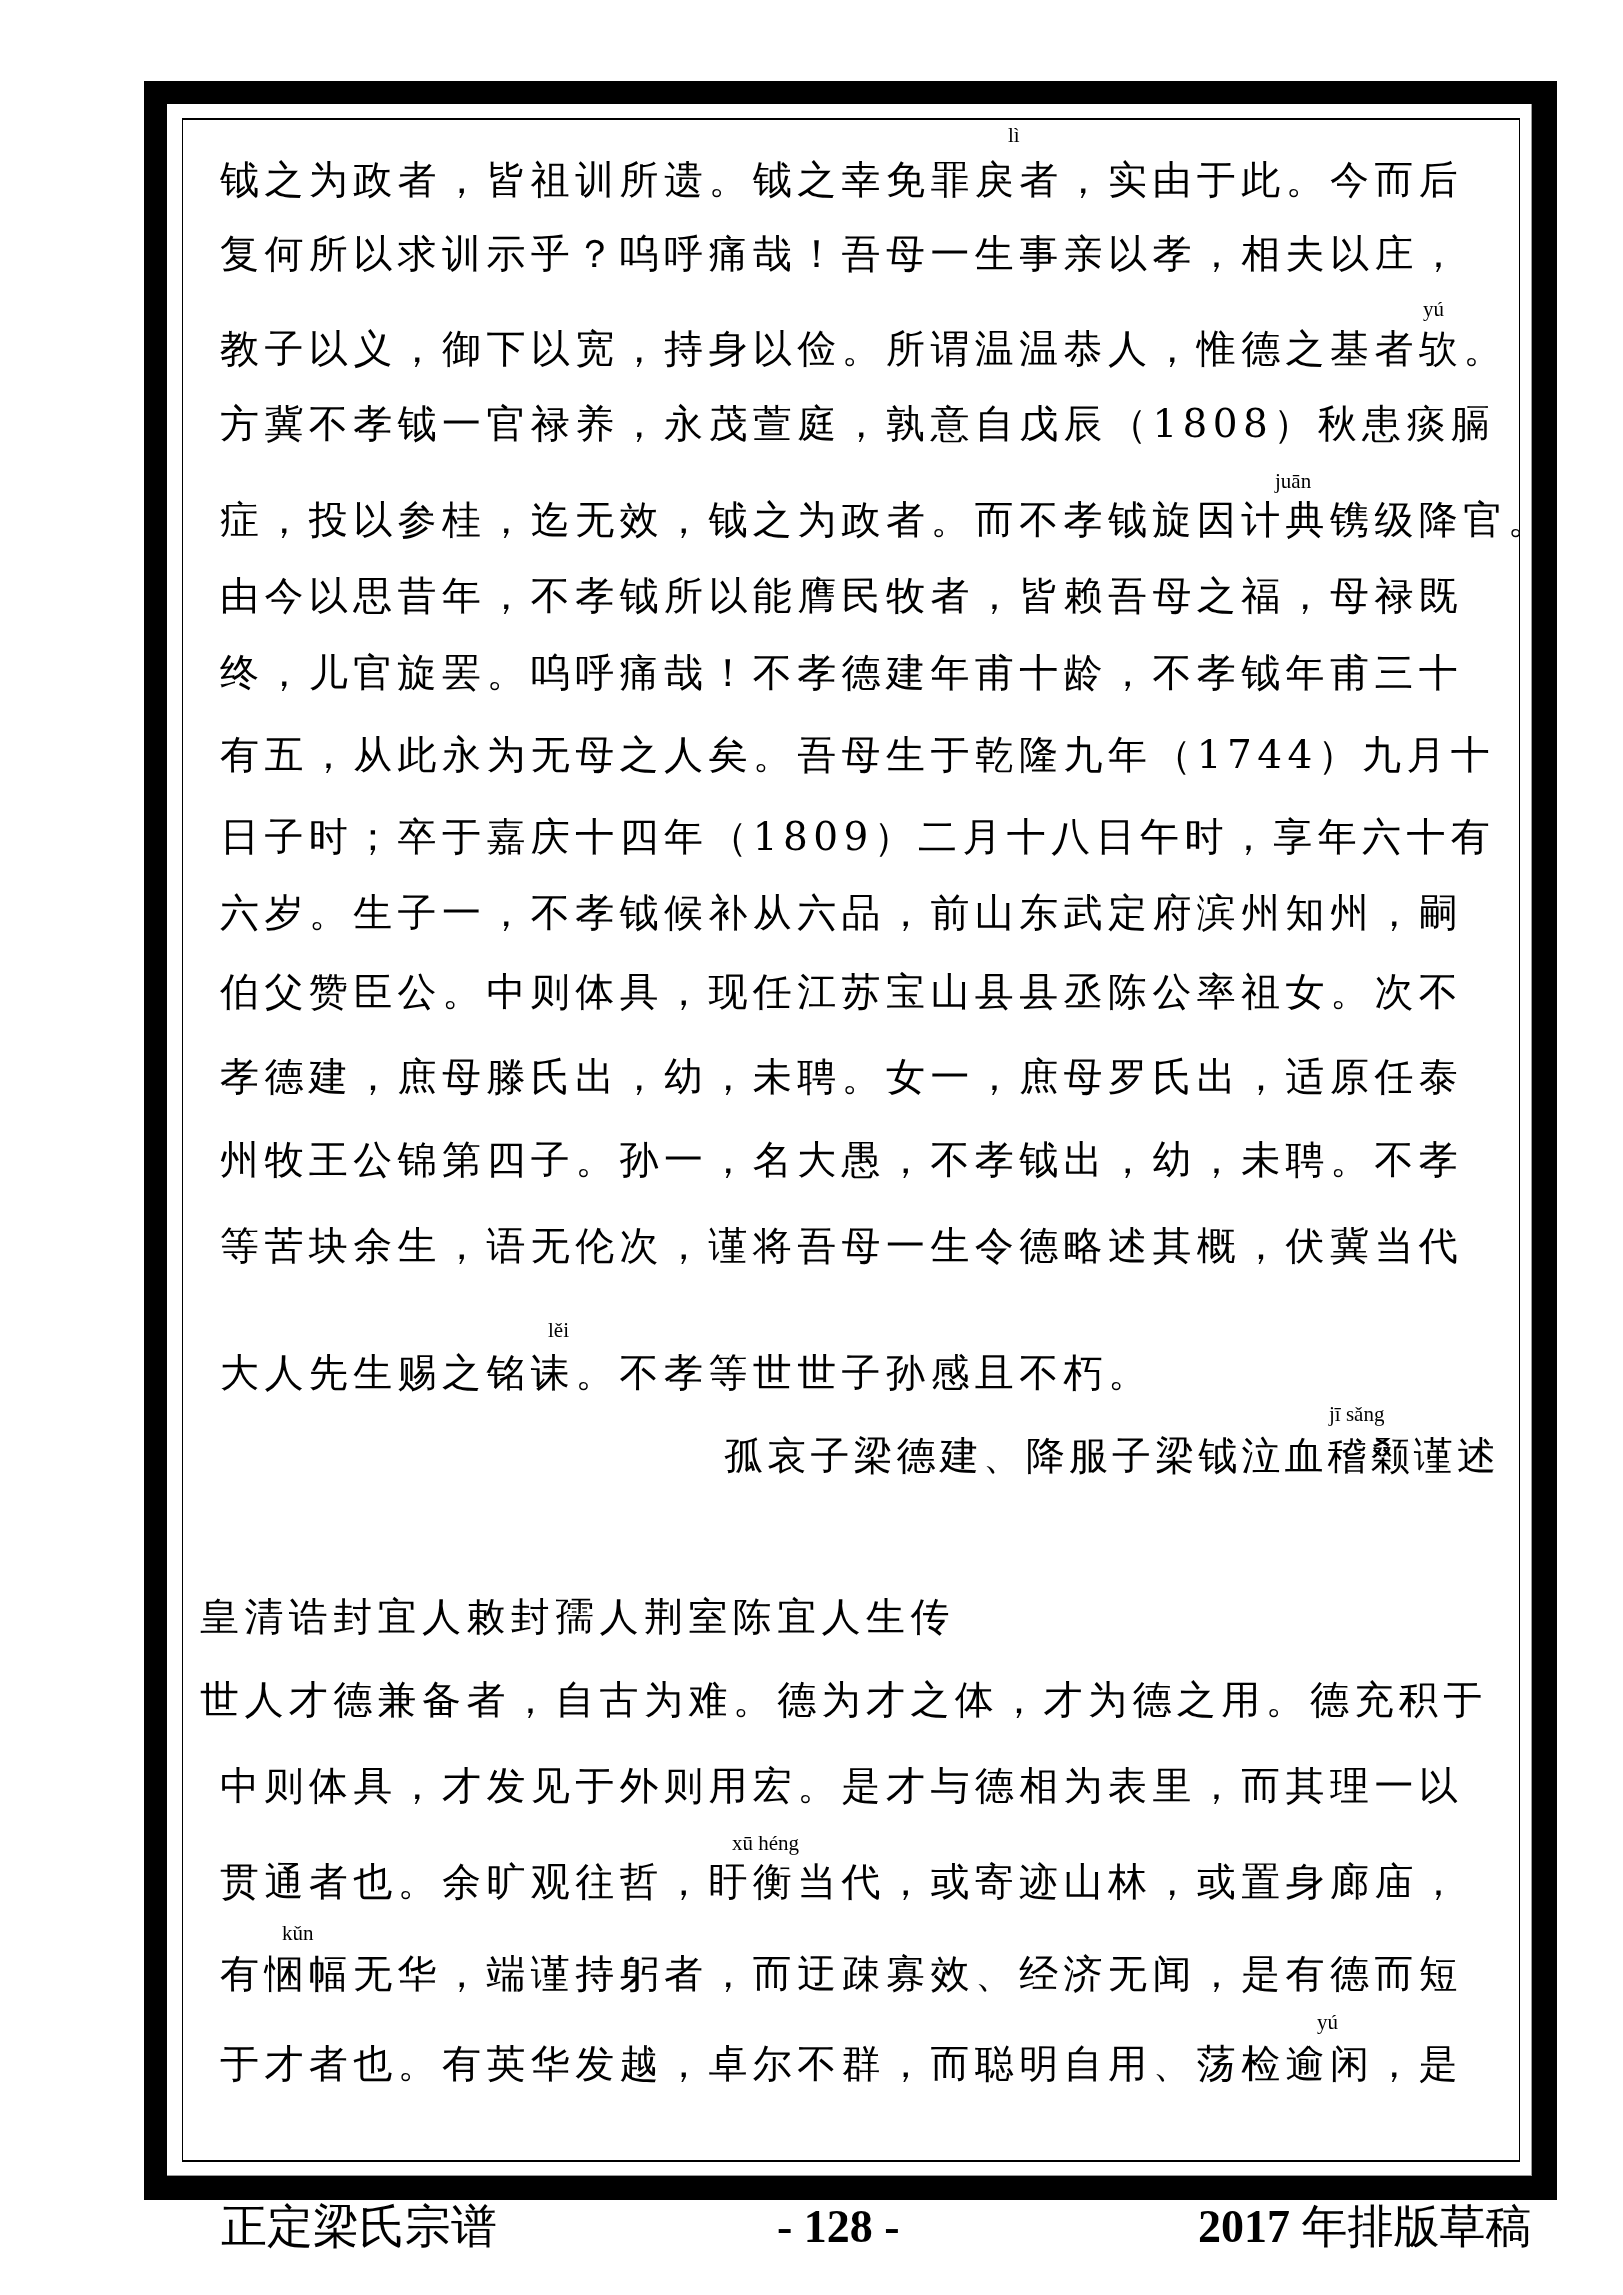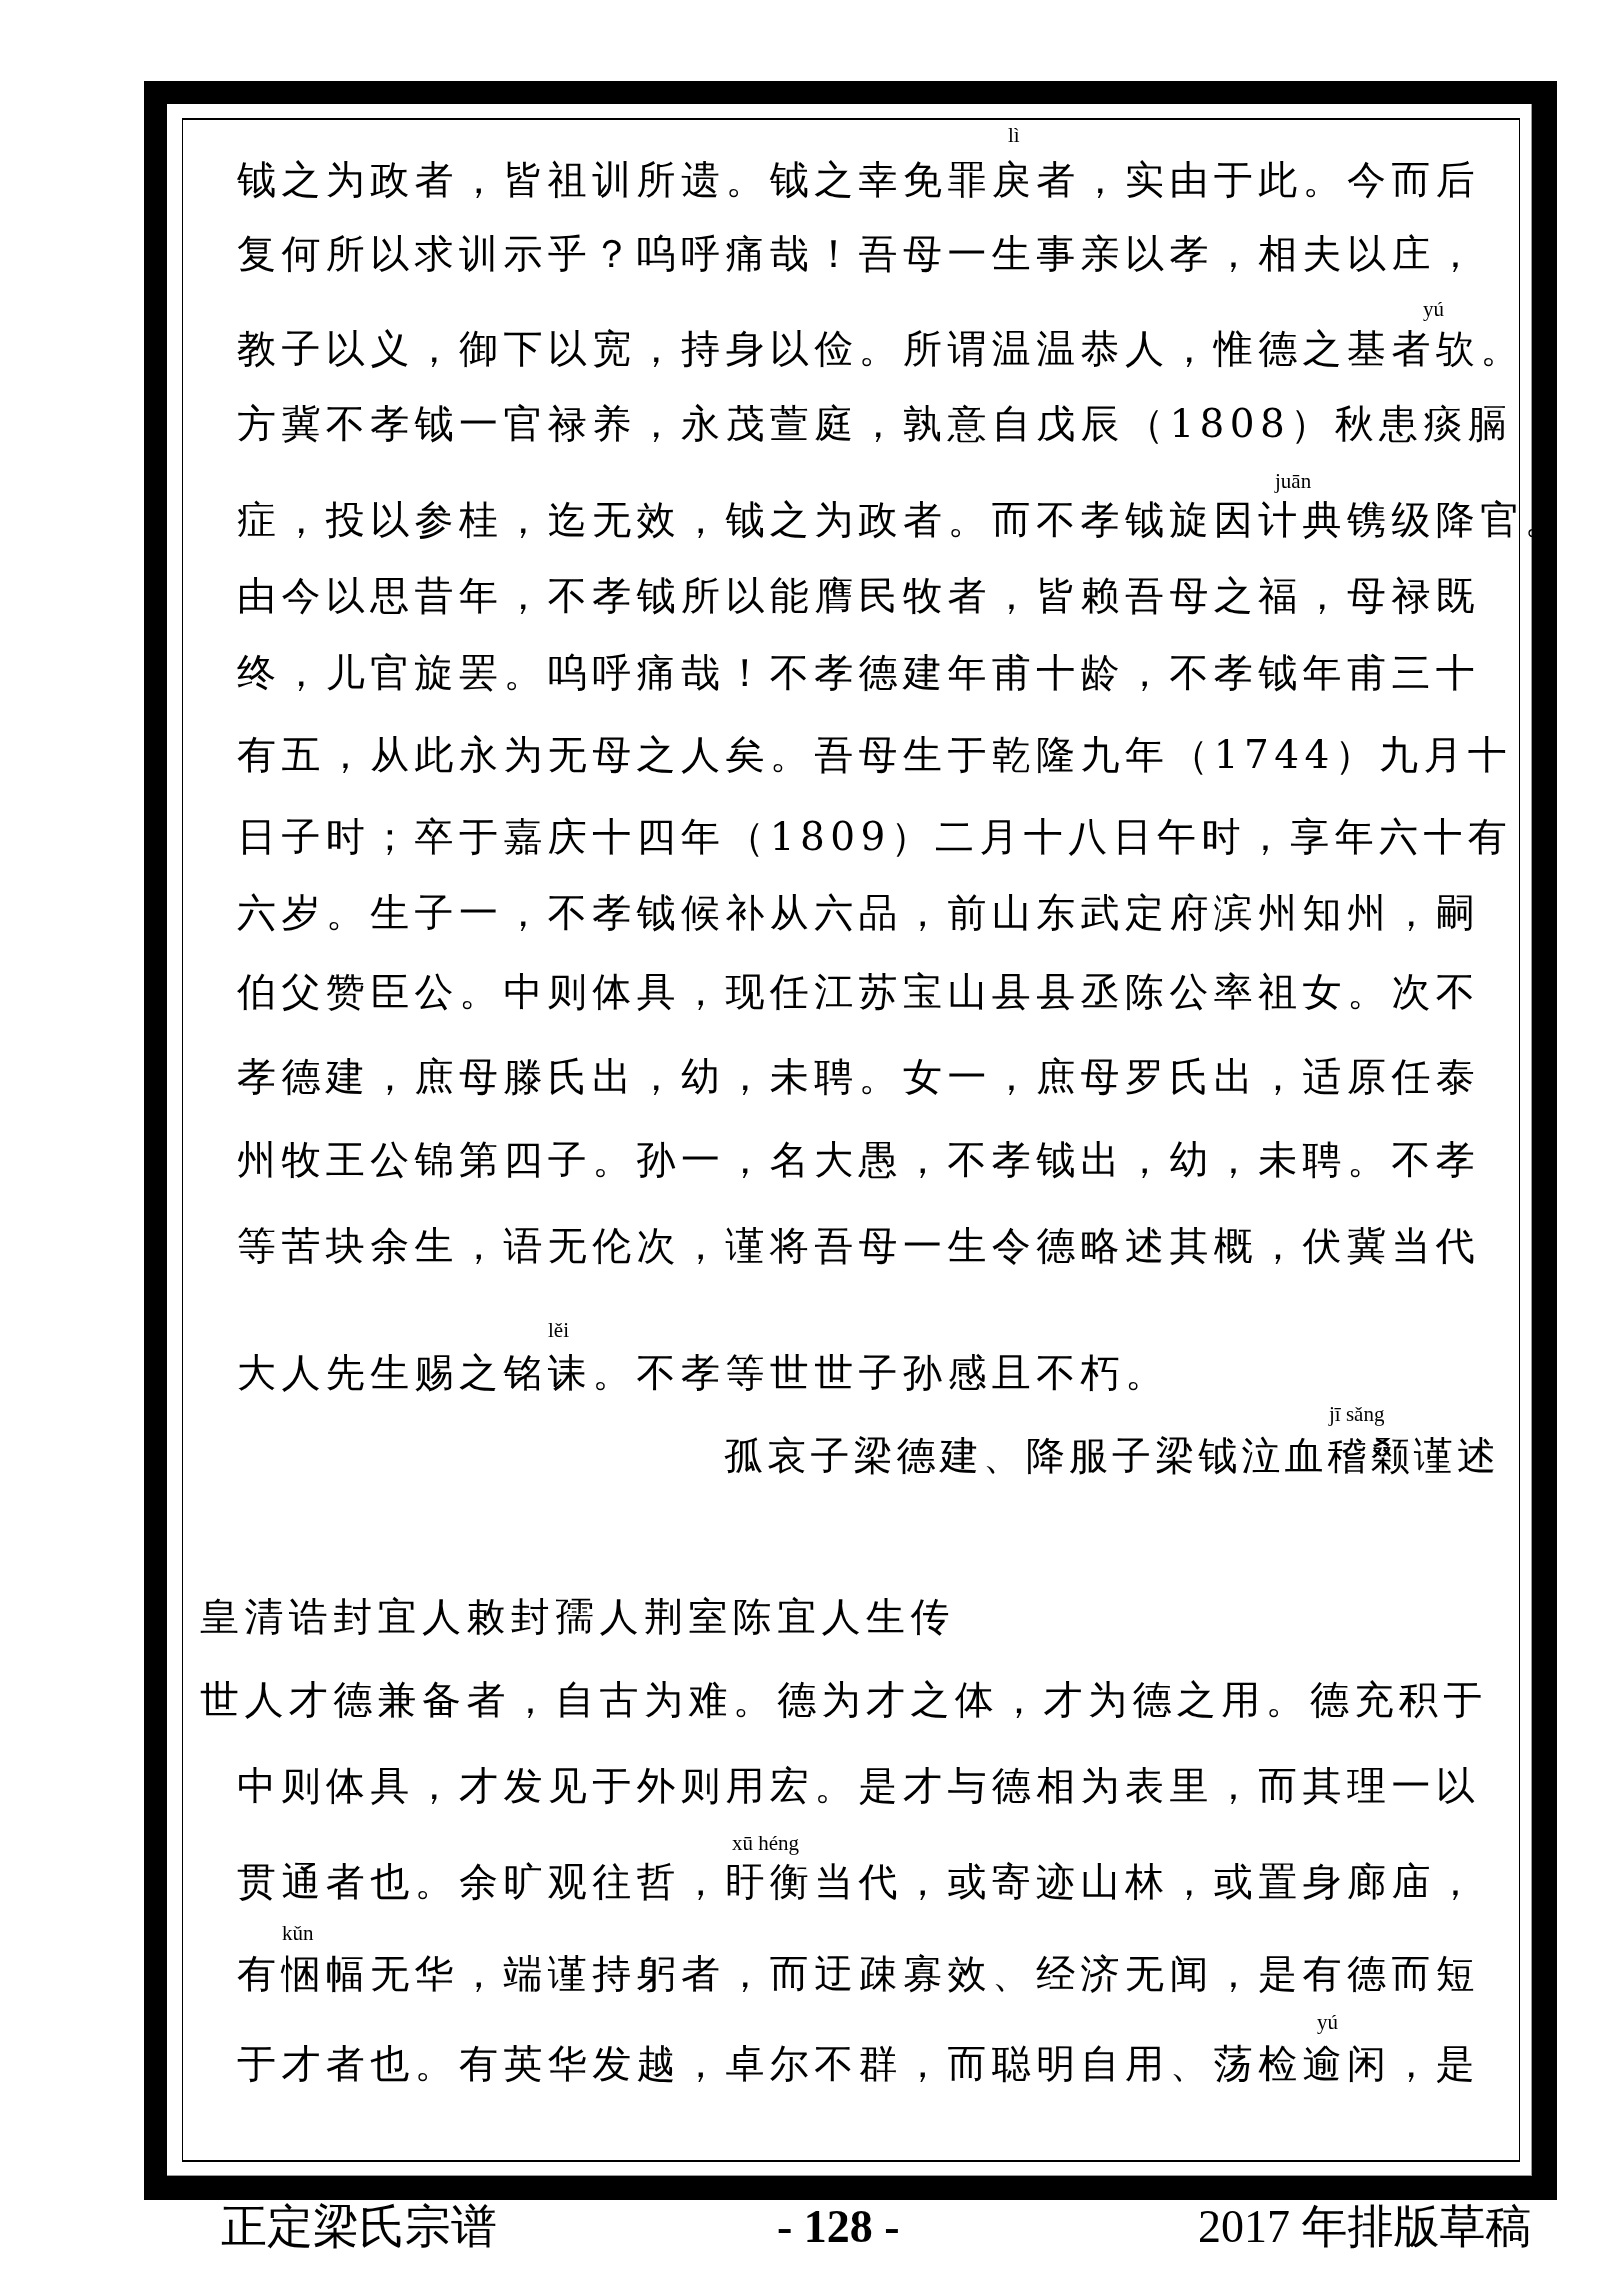--- a/index.html
+++ b/index.html
@@ -4,32 +4,32 @@
 <style>
   html, body { margin:0; padding:0; background:#ffffff; }
   body { width:1623px; height:2295px; position:relative; overflow:hidden;
          font-family:"DejaVu Serif","Liberation Serif",serif; color:#000; }
   .outer-frame { position:absolute; left:144px; top:81px; width:1413px; height:2119px;
                  background:#000; }
   .frame-gap { position:absolute; left:167px; top:104px; width:1365px; height:2072px;
                background:#fff; border-right:1.6px solid #9a9a9a; border-bottom:1.6px solid #9a9a9a; box-sizing:border-box; }
   .inner-box { position:absolute; left:182px; top:118px; width:1338px; height:2044px;
                border:1.6px solid #000; border-top-width:2.5px; border-bottom-width:2.5px; box-sizing:border-box; background:#fff; }
-  .line { position:absolute; left:237px; font-size:39px; line-height:46px; white-space:nowrap;
+  .line { position:absolute; left:220px; font-size:39px; line-height:46px; white-space:nowrap;
           letter-spacing:5.4px; font-family:"DejaVu Serif","Liberation Serif",serif; }
   .line.noindent { left:200px; }
   .line.right { left:auto; right:123px; letter-spacing:4.1px; }
   .pinyin { position:absolute; font-size:21px; line-height:23px; white-space:nowrap;
             font-family:"Liberation Serif","DejaVu Serif",serif; }
   .footer { position:absolute; top:2205px; font-size:46px; line-height:43px; white-space:nowrap;
             font-family:"Liberation Serif","DejaVu Serif",serif; }
   .footer.left { left:221px; }
   .footer.center { left:777px; font-weight:bold; }
   .footer.right { left:1198px; }
-  .footer.right .year { font-weight:normal; }
+  .footer.right .year { font-weight:bold; }
 </style>
 </head>
 <body>
 
 <div class="outer-frame"></div>
 <div class="frame-gap"></div>
 <div class="inner-box"></div>
 
 <div class="line" style="top:157px">钺之为政者，皆祖训所遗。钺之幸免罪戾者，实由于此。今而后</div>
 <div class="pinyin" style="left:1008px;top:124px">lì</div>

